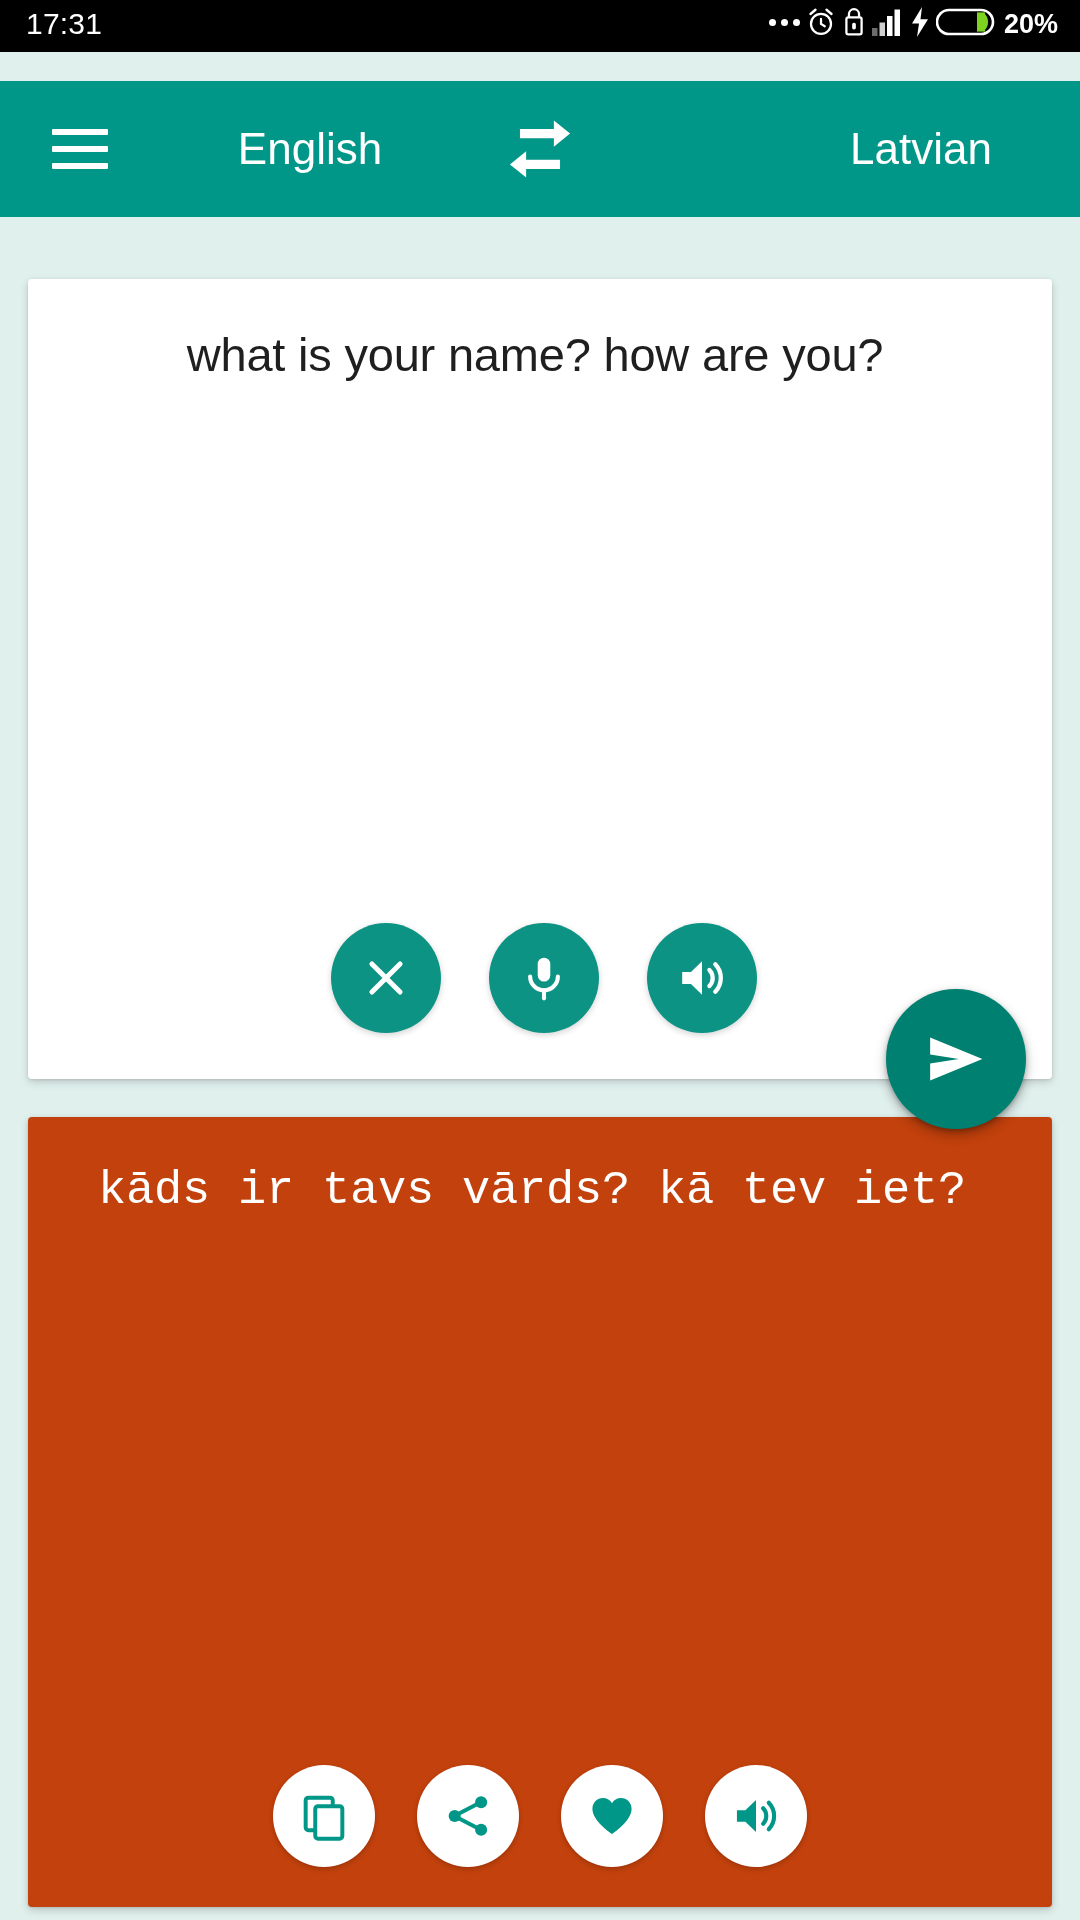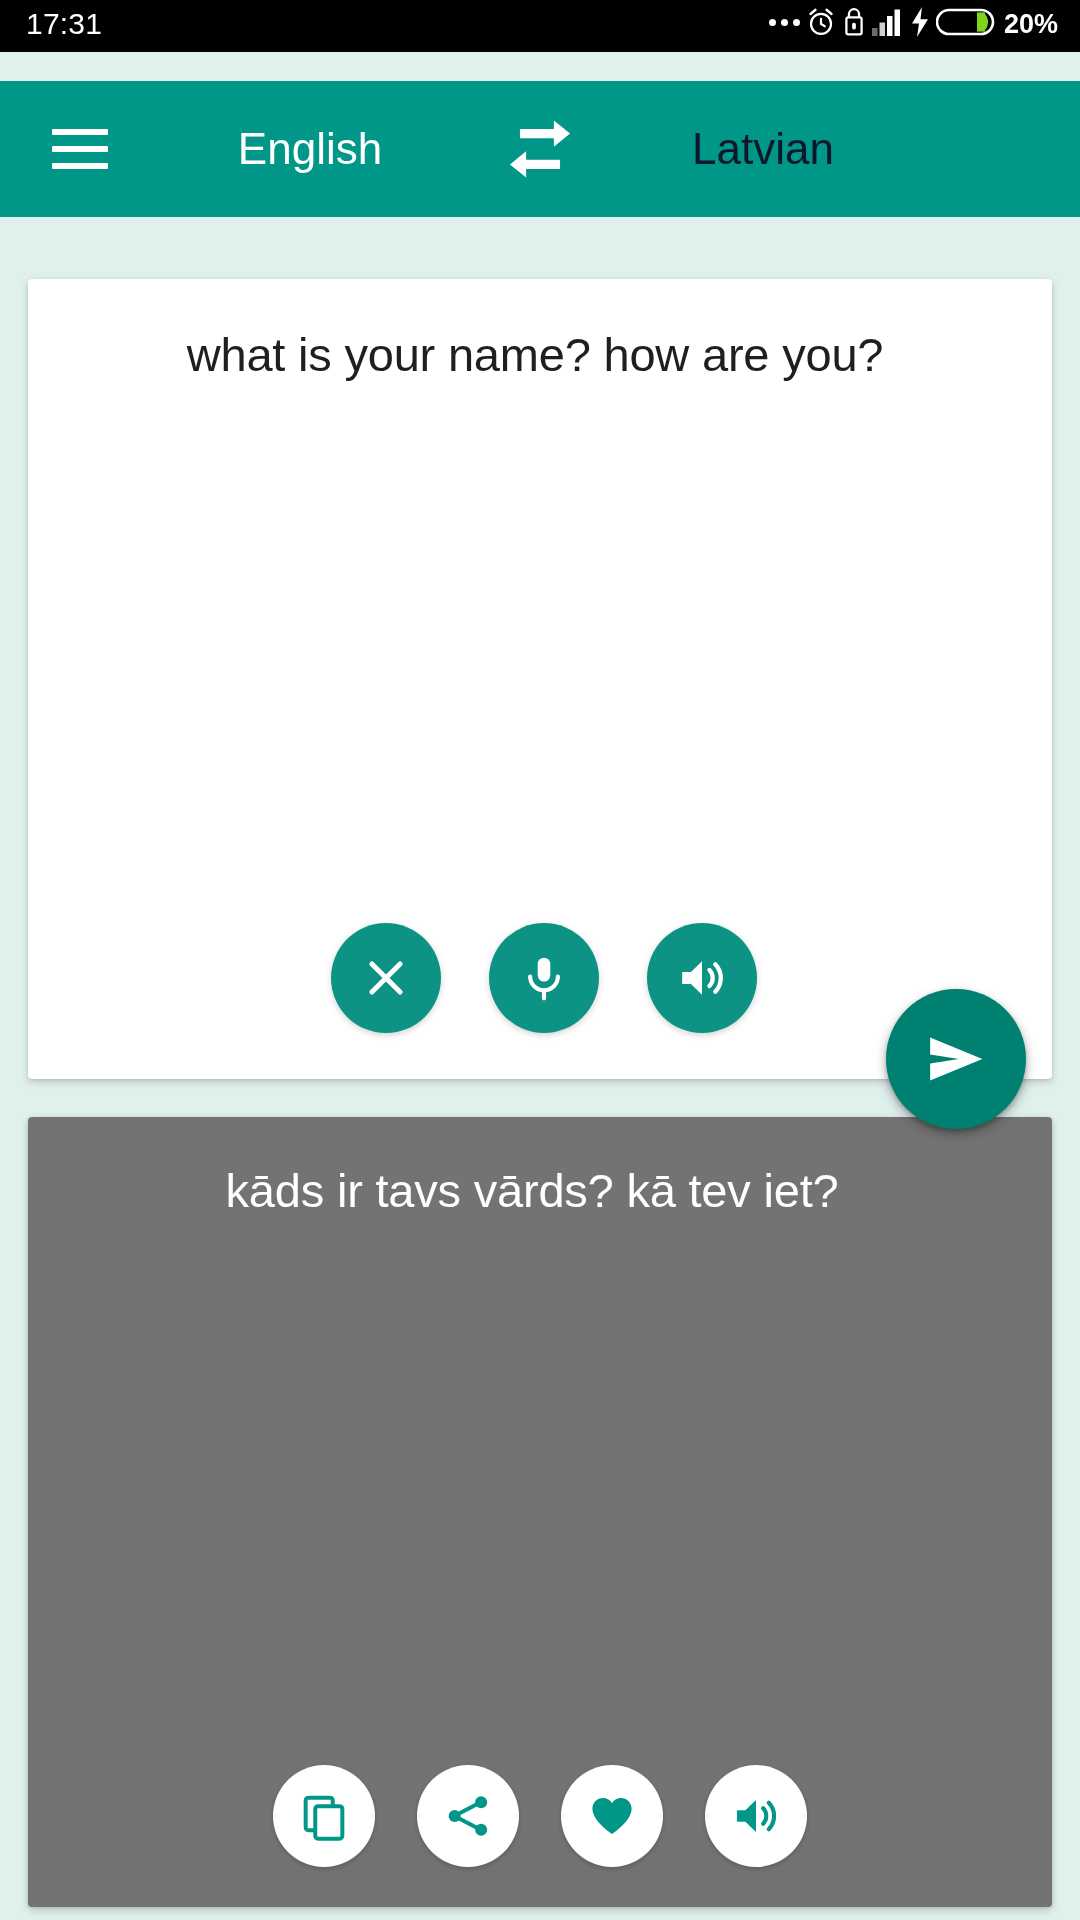--- a/index.html
+++ b/index.html
@@ -48,22 +48,22 @@
     position:absolute; left:180px; width:260px; text-align:center;
     color:#fff; font-size:44px; font-weight:400; top:50%; transform:translateY(-50%);
     white-space:nowrap;
   }
   .swap-btn{
     position:absolute; left:50%; transform:translate(-50%,-50%); top:50%;
     width:84px; height:84px; display:flex; align-items:center; justify-content:center;
     cursor:pointer;
   }
   .lang-right{
-    position:absolute; right:88px; width:300px; text-align:left;
-    color:#0f172a; font-size:44px; font-weight:400; top:50%; transform:translateY(-50%);
+    position:absolute; right:88px; width:300px; text-align:right;
+    color:#ffffff; font-size:44px; font-weight:400; top:50%; transform:translateY(-50%);
     white-space:nowrap;
   }
 
   
   .content{
     position:relative;
     width:1080px;
     height:calc(1920px - 52px - 136px);
     background:#e0f0ed;
     padding:8px;
@@ -100,24 +100,25 @@
     display:flex; align-items:center; justify-content:center;
     box-shadow:0 2px 6px rgba(0,0,0,.18);
     cursor:pointer; flex:0 0 auto;
   }
 
   
   .target-card{
     position:absolute;
     left:28px; top:900px;
     width:1024px; height:790px;
-    background:#737373;
+    background:#c2410c;
     border-radius:4px;
     box-shadow:0 3px 9px rgba(0,0,0,.18), 0 1px 3px rgba(0,0,0,.10);
     overflow:hidden;
+    font-family:Liberation Mono, monospace;
   }
   .target-text{
     position:absolute;
     left:24px; top:44px; right:40px;
     font-size:47px; line-height:1.26;
     color:#ffffff; font-weight:400;
     letter-spacing:-.2px;
     word-wrap:break-word;
   }
   .target-actions{

